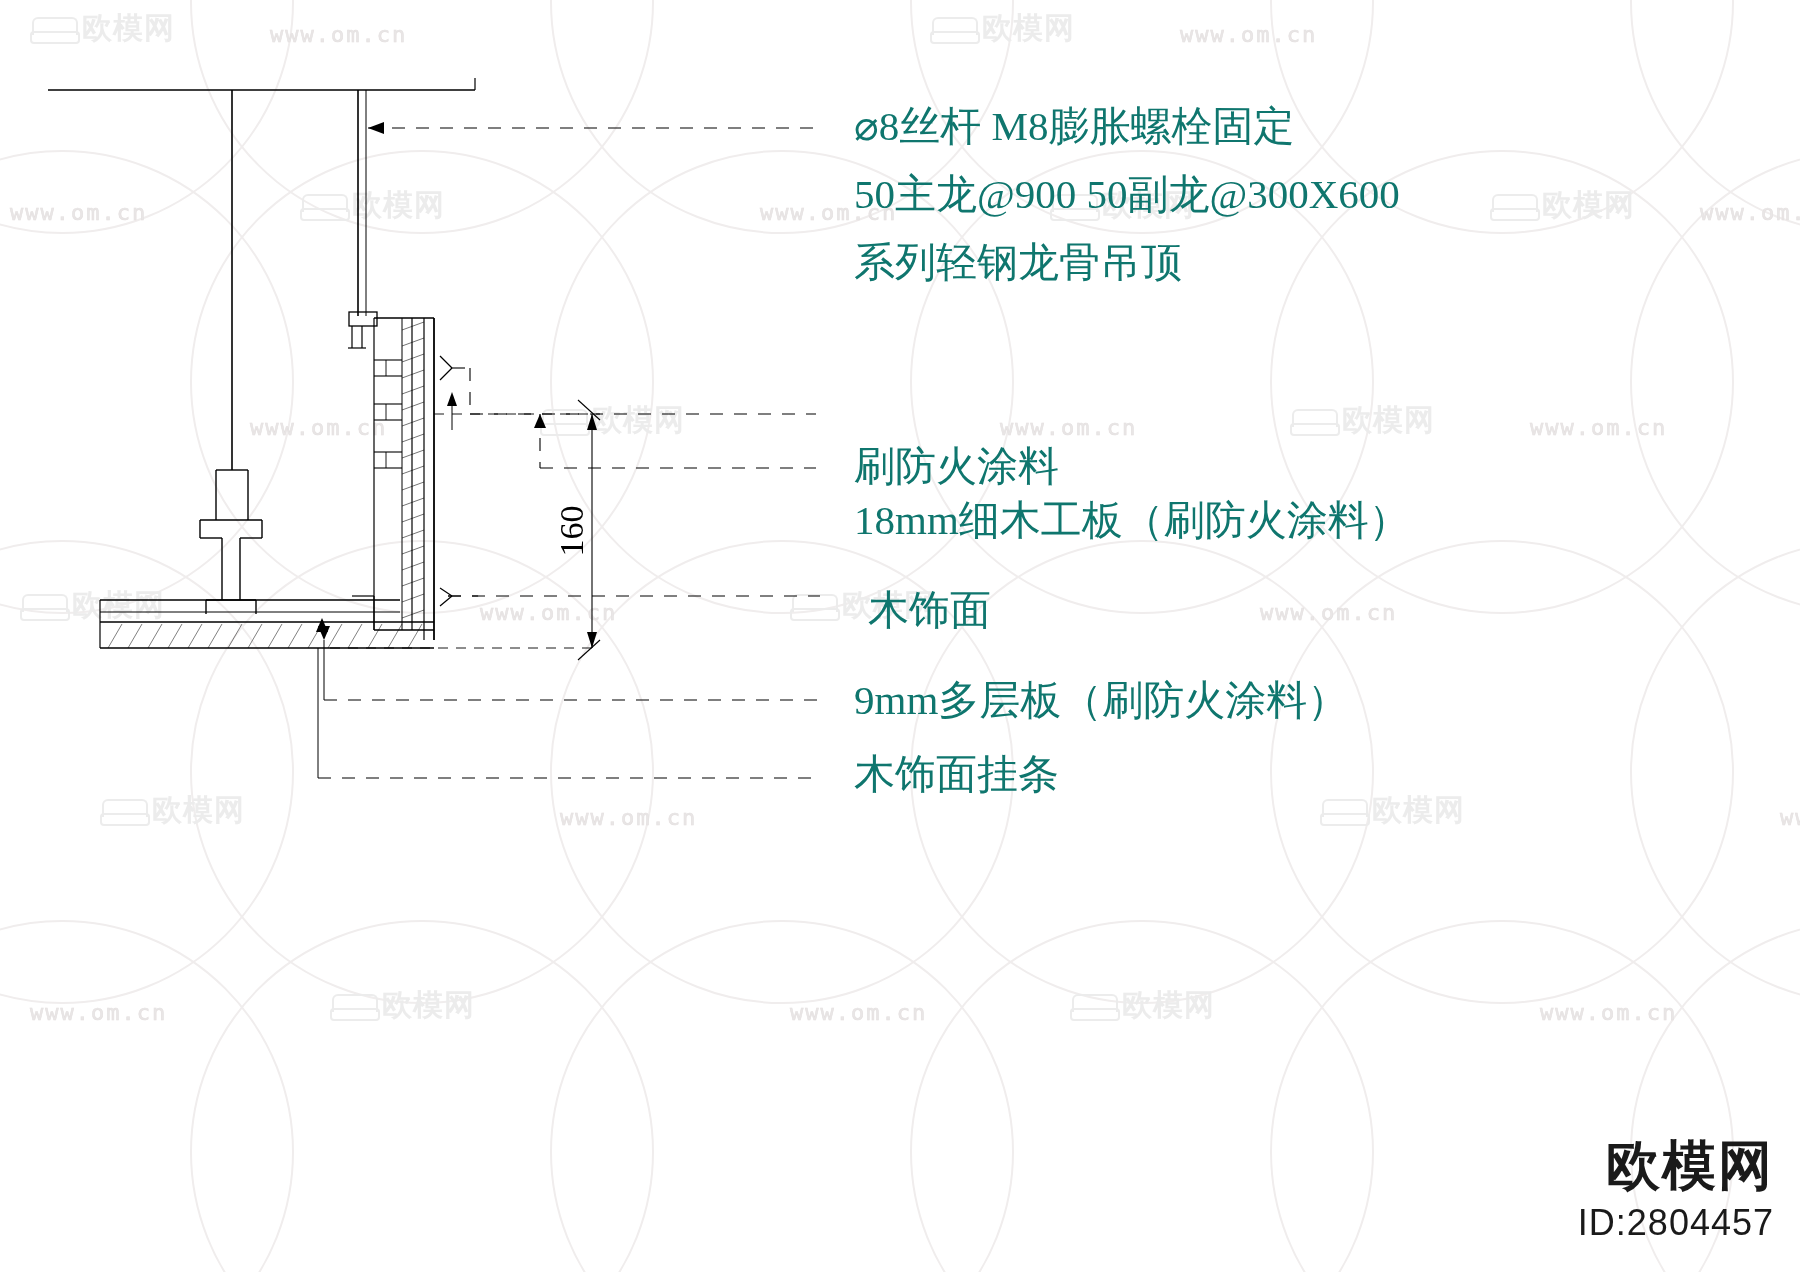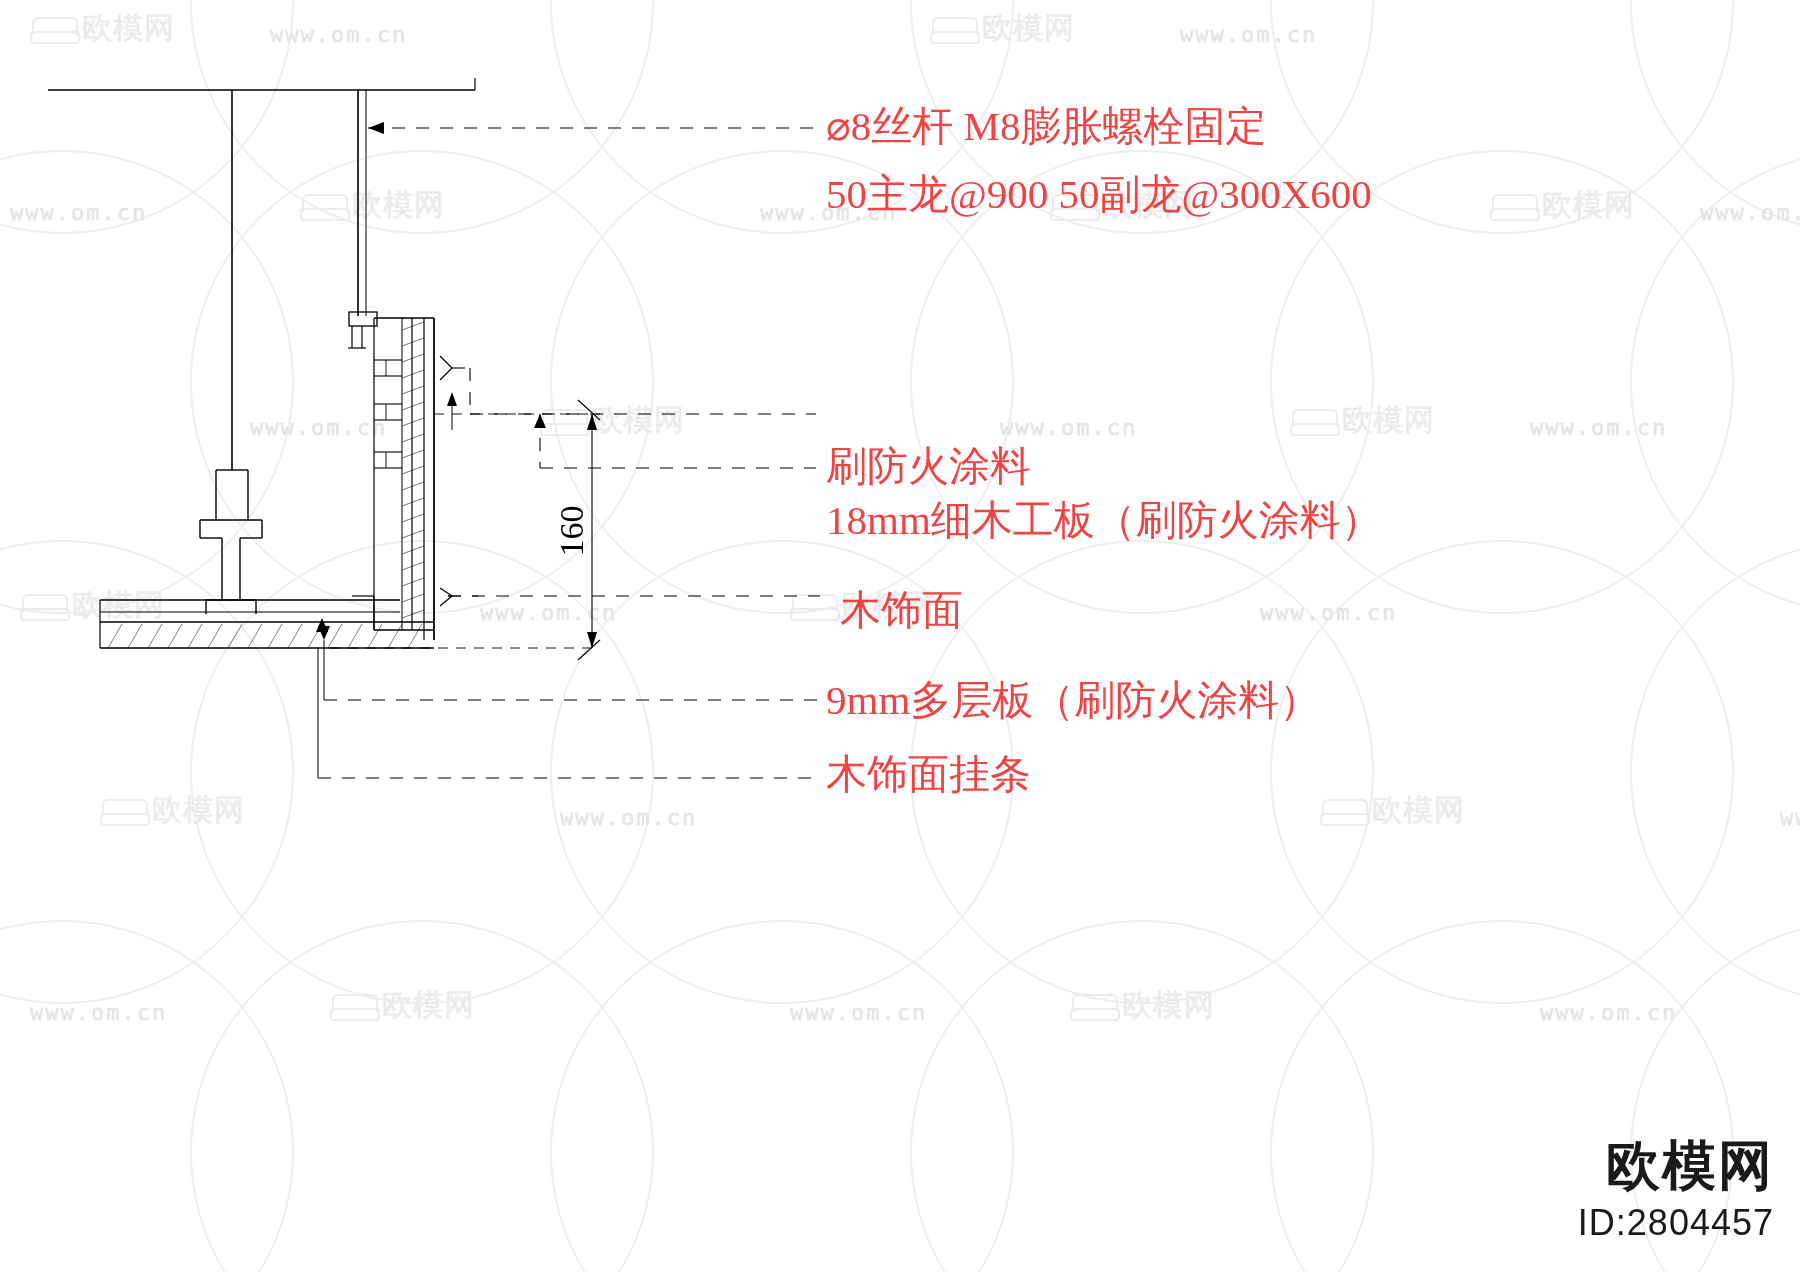--- a/index.html
+++ b/index.html
@@ -77,26 +77,27 @@
   
   .draw-layer {
     position: absolute;
     inset: 0;
     z-index: 3;
   }
 
   
   .anno {
     position: absolute;
-    color: #ef4444;
+    color: #0f766e;
     font-size: 41px;
     line-height: 1.12;
     white-space: nowrap;
     z-index: 5;
     font-family: "Liberation Serif", "DejaVu Serif", serif;
+    margin-left: 28px;
   }
   .anno-en {
     font-family: "Liberation Serif", "DejaVu Serif", serif;
   }
 
   .dim-text {
     position: absolute;
     color: #000000;
     font-size: 34px;
     z-index: 5;
@@ -389,20 +390,21 @@
     <line x1="330" y1="648" x2="600" y2="648" stroke="#000" stroke-width="0.9" stroke-dasharray="10 8"></line>
 
     <path d="M322 618 L316 632 L328 632 Z" fill="#000"></path>
 
   </svg>
 
   <div class="anno" style="left:826px; top:104px;">⌀8丝杆  M8膨胀螺栓固定</div>
 
   <div class="anno" style="left:826px; top:172px;">50主龙@900   50副龙@300X600</div>
 
+  <div class="anno" style="left:826px; top:240px;">系列轻钢龙骨吊顶</div>
 
 
   <div class="anno" style="left:826px; top:444px;">刷防火涂料</div>
 
   <div class="anno anno-en" style="left:826px; top:498px;">18mm细木工板（刷防火涂料）</div>
 
   <div class="anno" style="left:840px; top:588px;text-align:center;">木饰面</div>
 
   <div class="anno anno-en" style="left:826px; top:678px;text-align:center;">9mm多层板（刷防火涂料）</div>
 

